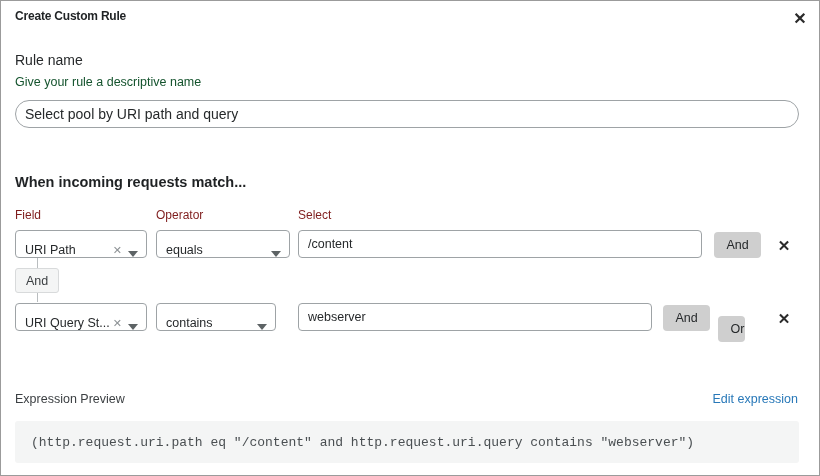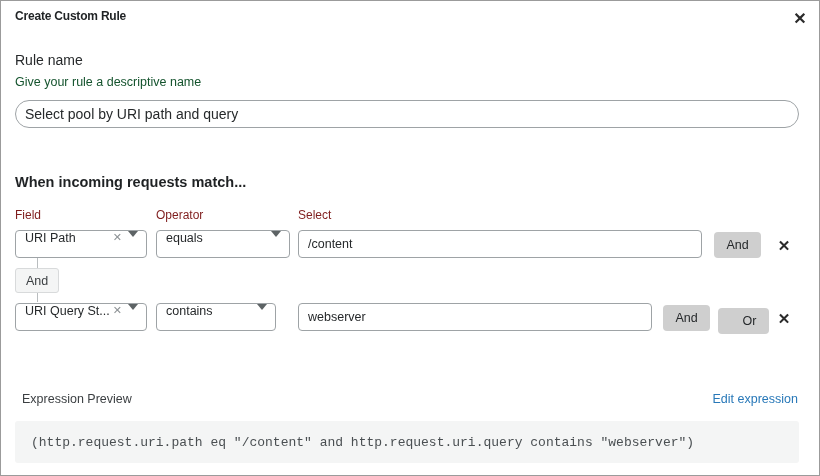--- a/index.html
+++ b/index.html
@@ -52,21 +52,21 @@
   .col-lbl { position: absolute; font-size: 12px; color: #7f1d1d; top: 207px; }
   .col-lbl.field { left: 14px; }
   .col-lbl.operator { left: 155px; }
   .col-lbl.value { left: 297px; }
 
   .select-box {
     position: absolute;
     height: 28px;
     border: 1px solid #9ea3a6; border-radius: 4px;
     background: #fff;
-    display: flex; align-items: flex-start;
+    display: flex; align-items: flex-end;
     padding: 0 6px 0 9px;
     font-size: 12.5px; color: #26292b;
     cursor: pointer;
   }
   .select-label { flex: 1; white-space: nowrap; overflow: hidden; }
   .clear-x { color: #8c9194; font-size: 11px; padding: 0 5px 0 2px; cursor: pointer; }
   .caret {
     width: 0; height: 0;
     border-left: 5px solid transparent;
     border-right: 5px solid transparent;
@@ -100,21 +100,21 @@
   }
   .conn-badge {
     position: absolute; left: 14px; top: 267px;
     width: 44px; height: 25px;
     background: #f4f5f5; border: 1px solid #d8dadb; border-radius: 3px;
     font-size: 12.5px; color: #3b3f42;
     display: flex; align-items: center; justify-content: center;
     cursor: pointer;
   }
   .expr-lbl {
-    position: absolute; left: 21px; top: 391px;
+    position: absolute; left: 14px; top: 391px;
     font-size: 12.5px; color: #3b3f42;
   }
   .edit-expr {
     position: absolute; right: 21px; top: 391px;
     font-size: 12.5px; color: #2878b8; text-decoration: none; cursor: pointer;
   }
   .expr-box {
     position: absolute; left: 14px; top: 420px;
     width: 784px; height: 42px;
     background: #f4f5f5; border-radius: 3px;
@@ -164,21 +164,21 @@
     <span class="select-label">URI Query St...</span>
     <span class="clear-x">✕</span>
     <span class="caret"></span>
   </div>
   <div class="select-box" style="left:155px; top:302px; width:120px;">
     <span class="select-label">contains</span>
     <span class="caret"></span>
   </div>
   <input class="text-input" style="left: 297px; top: 302px; width: 354px;" type="text" value="webserver">
   <button class="logic-btn" style="left:662px; top:304px; width:47px;">And</button>
-  <button class="logic-btn" style="left:717px; top:307px; width:51px;padding-left:12px;">Or</button>
+  <button class="logic-btn" style="left:717px; top:315px; width:27px;padding-left:12px;">Or</button>
   <button class="del-btn" style="left:775px; top:309px;">✕</button>
 
   <div class="expr-lbl">Expression Preview</div>
   <a class="edit-expr">Edit expression</a>
   <div class="expr-box">
     <span class="expr-text">(http.request.uri.path eq "/content" and http.request.uri.query contains "webserver")</span>
   </div>
 
 </div>
 

